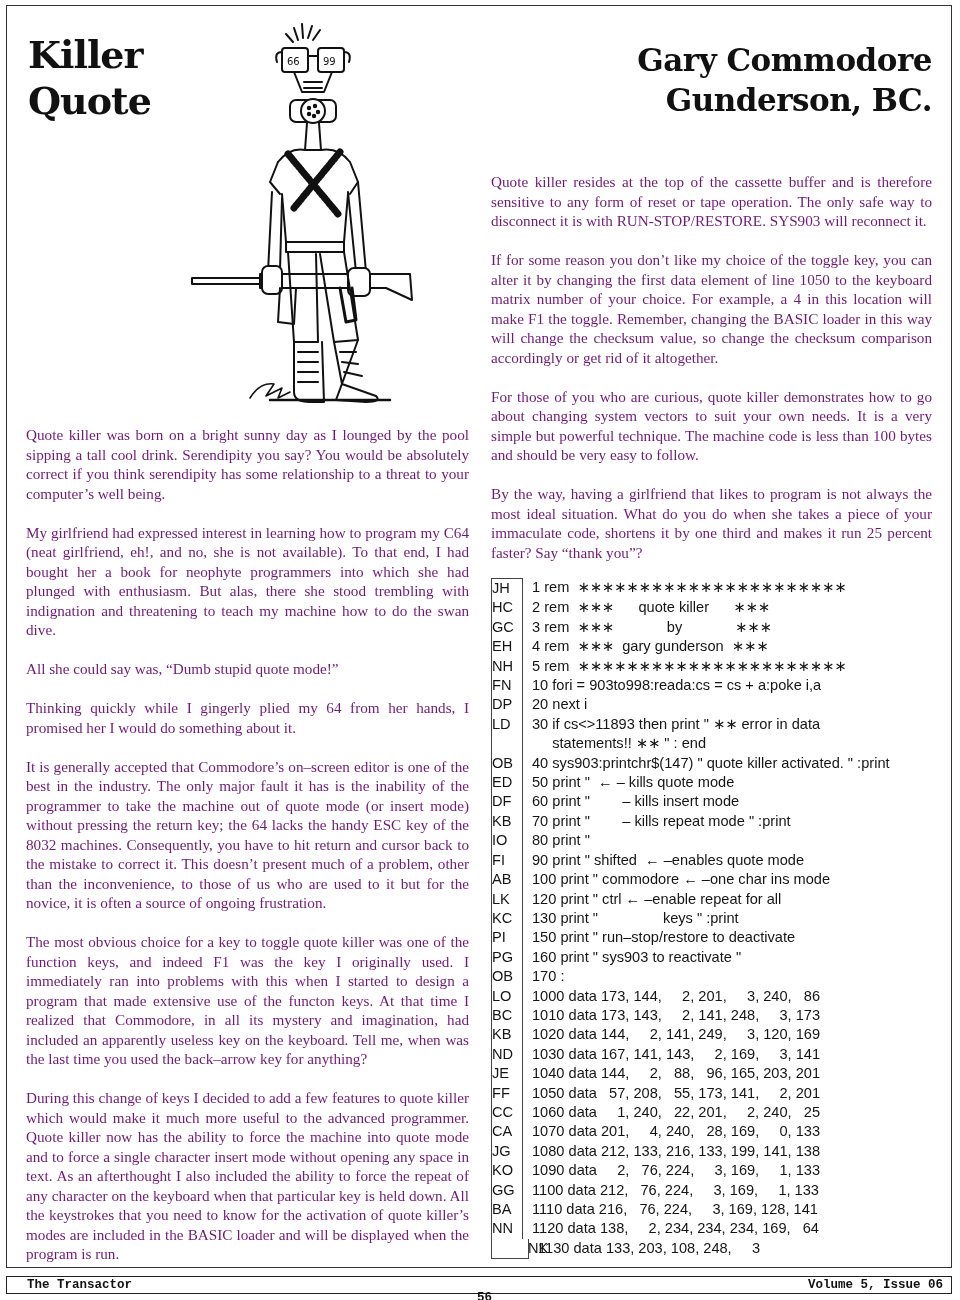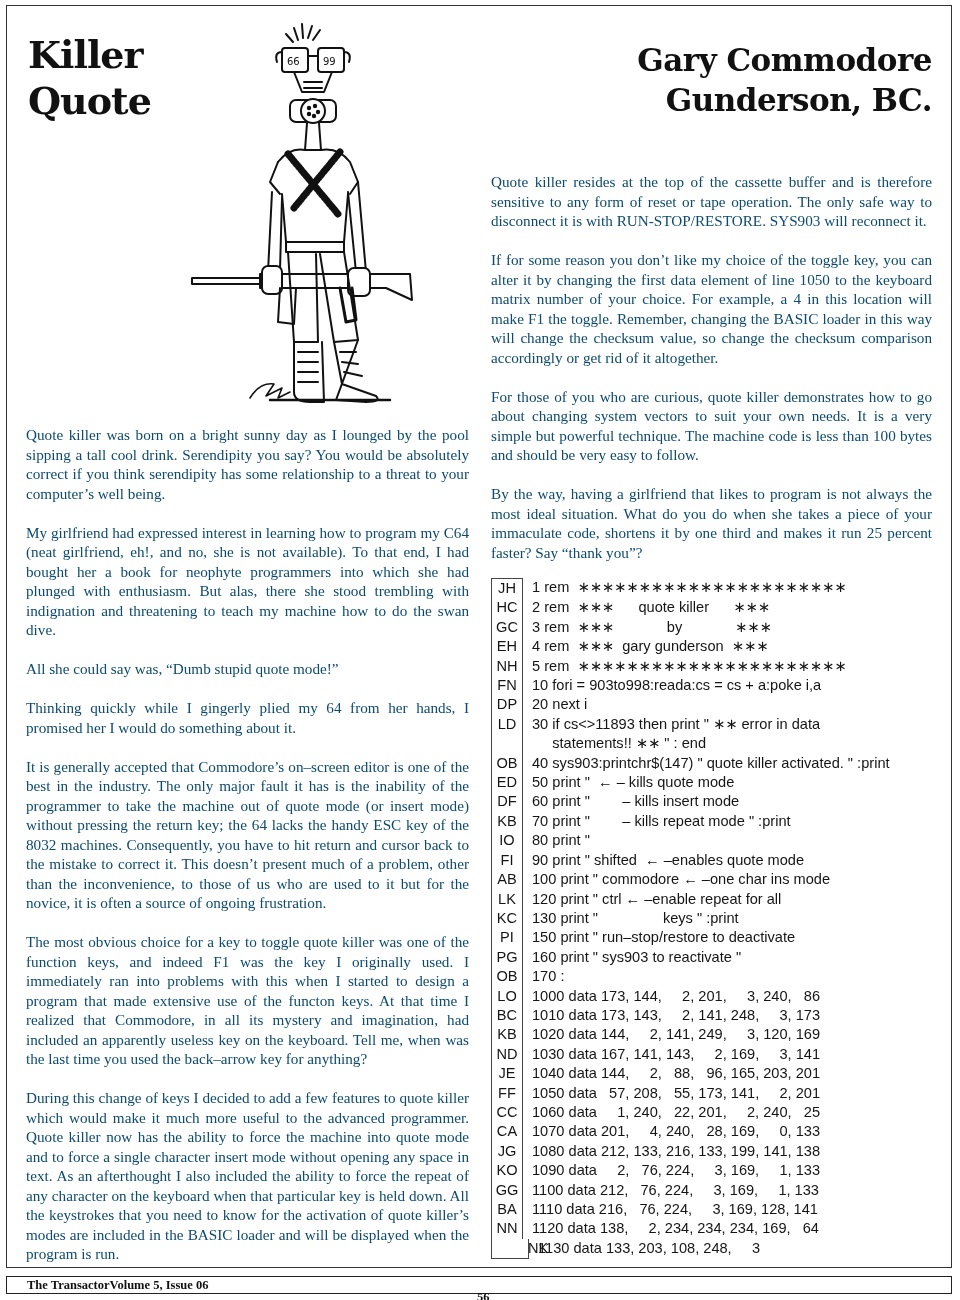--- a/index.html
+++ b/index.html
@@ -14,44 +14,44 @@
     font-size: 38px; line-height: 46px; letter-spacing: -1px; color: #111;
   }
   .title-right {
     position: absolute; right: 28px; top: 40px; text-align: right;
     font-family: "DejaVu Serif", "Liberation Serif", serif; font-weight: bold;
     font-size: 31px; line-height: 40px; letter-spacing: -0.5px; color: #111;
   }
   .illustration { position: absolute; left: 190px; top: 22px; width: 240px; height: 385px; }
   .body-text {
     font-family: "Liberation Serif", "DejaVu Serif", serif;
-    font-size: 15.2px; line-height: 19.5px; text-align: justify; color: #0c4a6e;
+    font-size: 15.2px; line-height: 19.5px; text-align: justify; color: #701a75;
   }
   .body-text p { margin: 0 0 19.5px 0; }
   .col-right { position: absolute; left: 491px; top: 172px; width: 441px; }
   .col-left  { position: absolute; left: 26px;  top: 425px; width: 443px; }
 
   .listing {
     position: absolute; left: 491px; top: 578px; width: 440px;
     font-family: "Liberation Sans", "DejaVu Sans", sans-serif;
     font-size: 14.6px; line-height: 19.4px; color: #151515;
   }
   .listing .row { display: flex; }
   .listing .cs {
-    width: 32px; flex: 0 0 32px; text-align: center;
+    width: 32px; flex: 0 0 32px; text-align: left;
     border-left: 1.2px solid #444; border-right: 1.2px solid #444; box-sizing: border-box;
   }
   .listing .row:first-child .cs { border-top: 1.2px solid #444; }
   .listing .row:last-child .cs { border-bottom: 1.2px solid #444; padding-left: 36px; }
   .listing .code { padding-left: 9px; white-space: pre; }
   .footer {
     position: absolute; left: 6px; top: 1276px; width: 946px; height: 18px;
     border: 1.5px solid #222; box-sizing: border-box;
-    font-family: Liberation Serif, serif; font-weight: bold; font-size: 12.5px;
-    display: flex; align-items: center; justify-content: flex-start; padding: 0 8px 0 20px;
+    font-family: Liberation Mono, monospace; font-weight: bold; font-size: 12.5px;
+    display: flex; align-items: center; justify-content: space-between; padding: 0 8px 0 20px;
   }
   .footer .pg { position: absolute; left: 470px; margin-top: 25px; }
 </style>
 </head>
 <body>
 
 <div class="frame"></div>
 
 <div class="title-left">
   <div>Killer</div>

